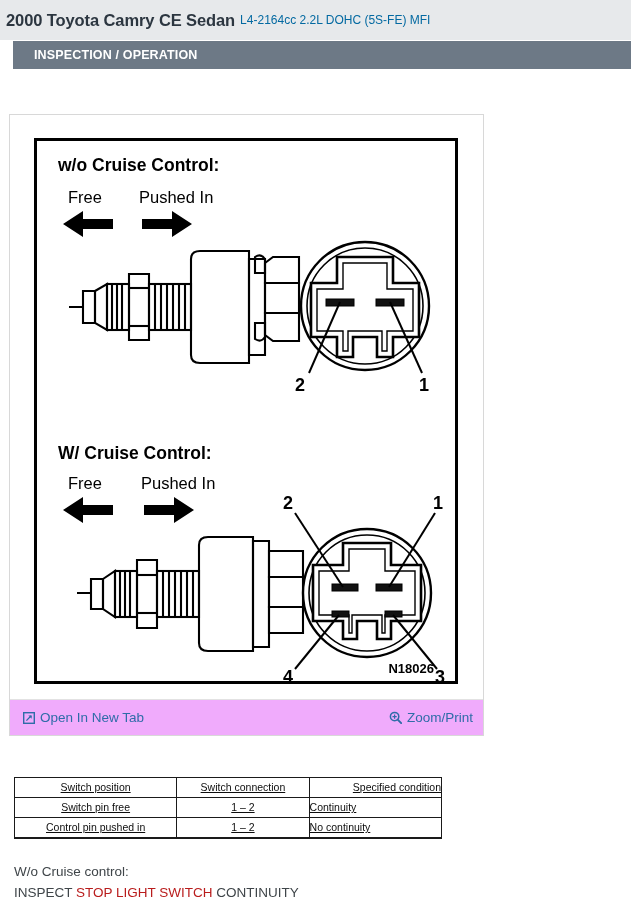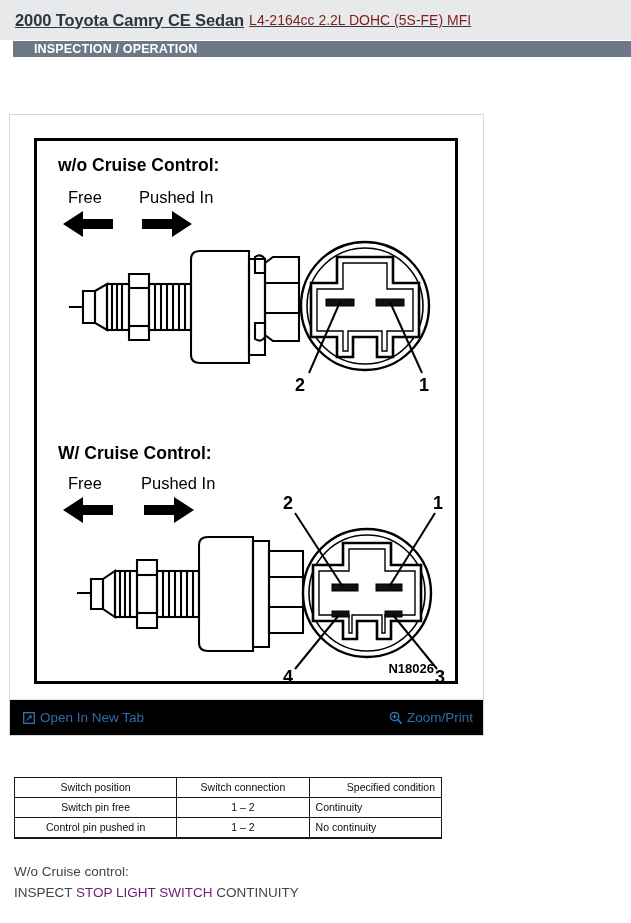--- a/index.html
+++ b/index.html
@@ -20,44 +20,43 @@
   
   #vehicle-title-bar {
     position: absolute;
     left: 0; top: 0;
     width: 631px;
     height: 40px;
     background: #e7e9eb;
     display: flex;
     align-items: center;
     box-sizing: border-box;
-    padding-left: 15px;
-    text-decoration: underline;
+    padding-left: 6px;
   }
   #vehicle-title-bar .veh-name {
     font-size: 16.5px;
     font-weight: bold;
     color: #2c3640;
     letter-spacing: -0.1px;
     white-space: nowrap;
   }
   #vehicle-title-bar .veh-engine {
-    font-size: 14px;
+    font-size: 12px;
     font-weight: normal;
-    color: #7f1d1d;
+    color: #0369a1;
     margin-left: 5px;
     white-space: nowrap;
   }
 
   
   #section-bar {
     position: absolute;
     left: 13px; top: 41px;
     width: 618px;
-    height: 16px;
+    height: 28px;
     background: #6d7986;
     display: flex;
     align-items: center;
     box-sizing: border-box;
     padding-left: 21px;
   }
   #section-bar .section-label {
     color: #ffffff;
     font-size: 12.5px;
     font-weight: bold;
@@ -86,21 +85,21 @@
     overflow: hidden;
   }
   #figure-svg { display: block; }
 
   
   #figure-footer {
     position: absolute;
     left: 0; bottom: 0;
     width: 100%;
     height: 36px;
-    background: #000000;
+    background: #f0abfc;
     border-top: 1px solid #e2e2e2;
     box-sizing: border-box;
     display: flex;
     align-items: center;
     justify-content: space-between;
     padding: 0 10px 0 13px;
   }
   .fig-link {
     display: inline-flex;
     align-items: center;
@@ -126,43 +125,44 @@
     background: #fff;
     font-family: "Liberation Sans", sans-serif;
     table-layout: fixed;
   }
   #spec-table th, #spec-table td {
     border: 1px solid #1a1a1a;
     font-size: 10.5px;
     font-weight: normal;
     color: #0d0d0d;
     height: 20px;
-    padding: 0 6px;
+    padding: 0 0;
     box-sizing: border-box;
     line-height: 1;
+    text-decoration: underline;
   }
   #spec-table .col-a { width: 38%; text-align: center; }
   #spec-table .col-b { width: 31%; text-align: center; }
   #spec-table .col-c { width: 31%; text-align: left; }
   #spec-table tbody tr:last-child th,
   #spec-table tbody tr:last-child td { border-bottom-width: 2px; }
 
   
   #procedure-text {
     position: absolute;
     left: 14px;
     top: 861px;
     width: 590px;
     font-size: 13.5px;
     line-height: 21px;
     color: #3f4549;
   }
   #procedure-text .line { white-space: nowrap; }
   #procedure-text .link-inline {
-    color: #701a75;
+    color: #b91c1c;
     text-decoration: none;
     cursor: pointer;
   }
 </style>
 </head>
 <body>
 
 <div id="vehicle-title-bar">
   <span class="veh-name">2000 Toyota Camry CE Sedan</span>
   <span class="veh-engine">L4-2164cc 2.2L DOHC (5S-FE) MFI</span>

